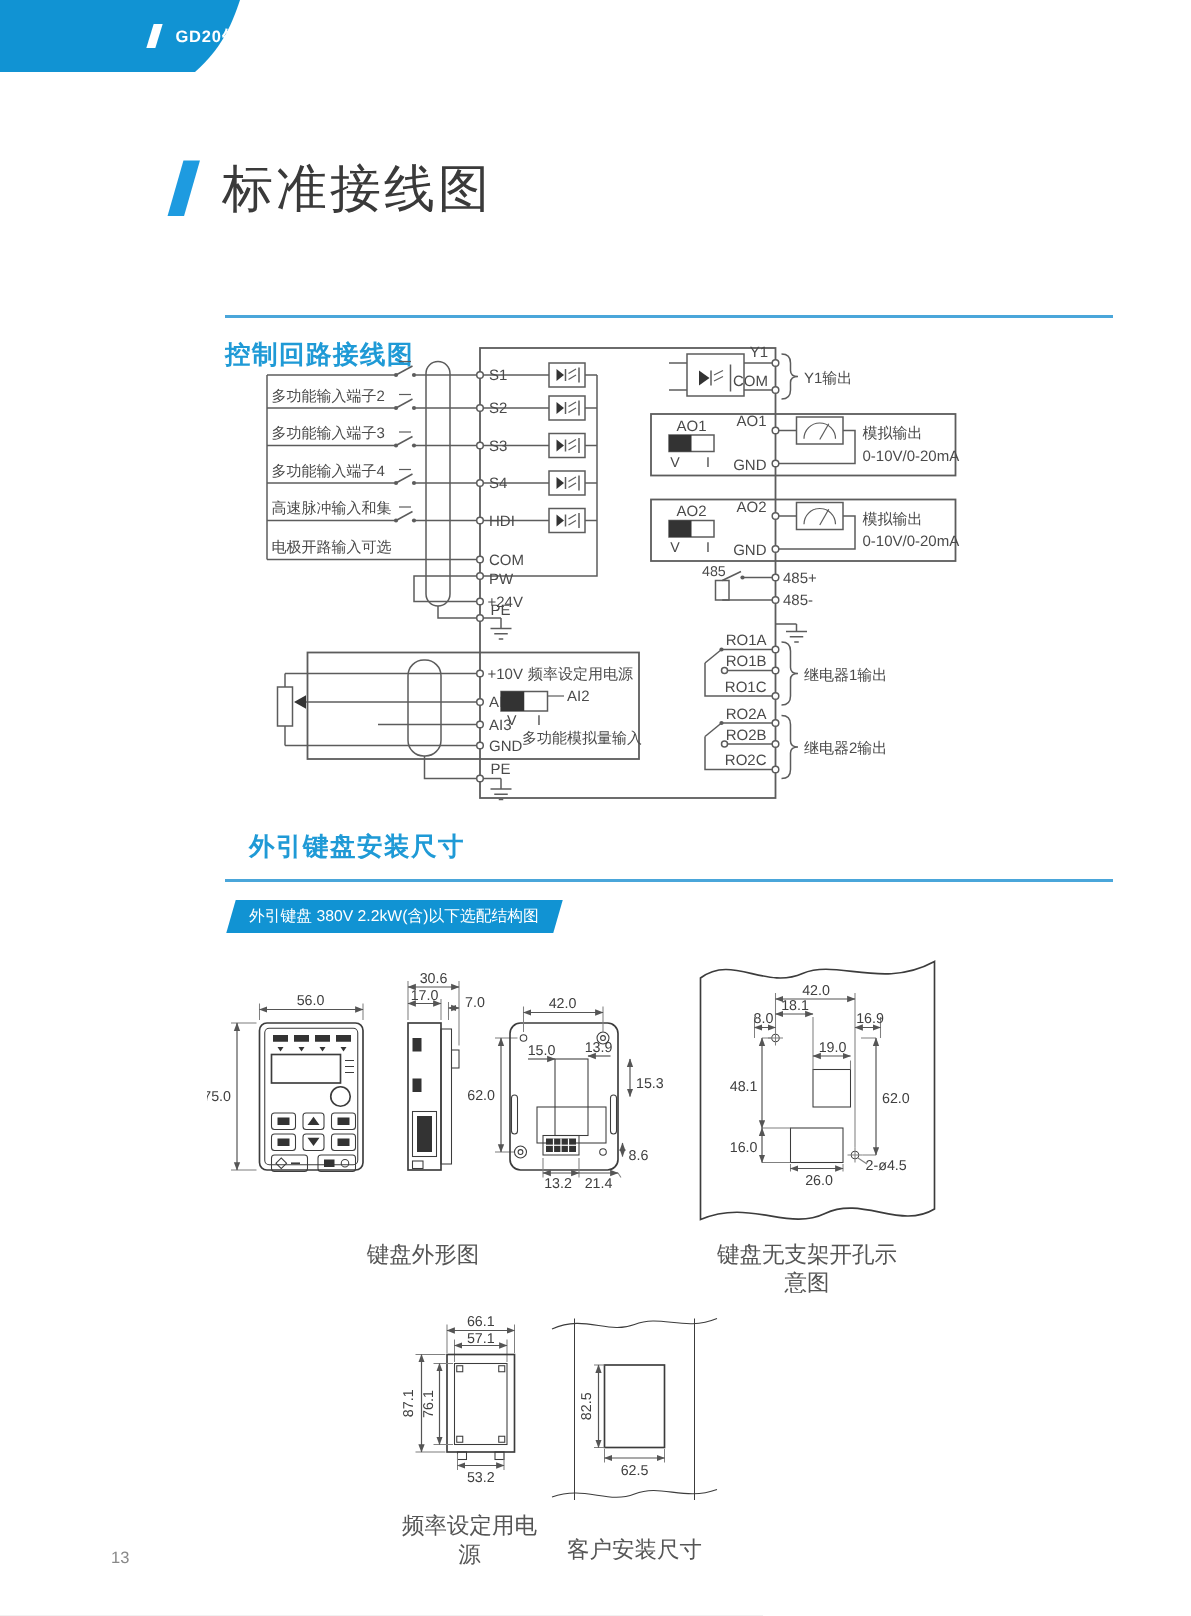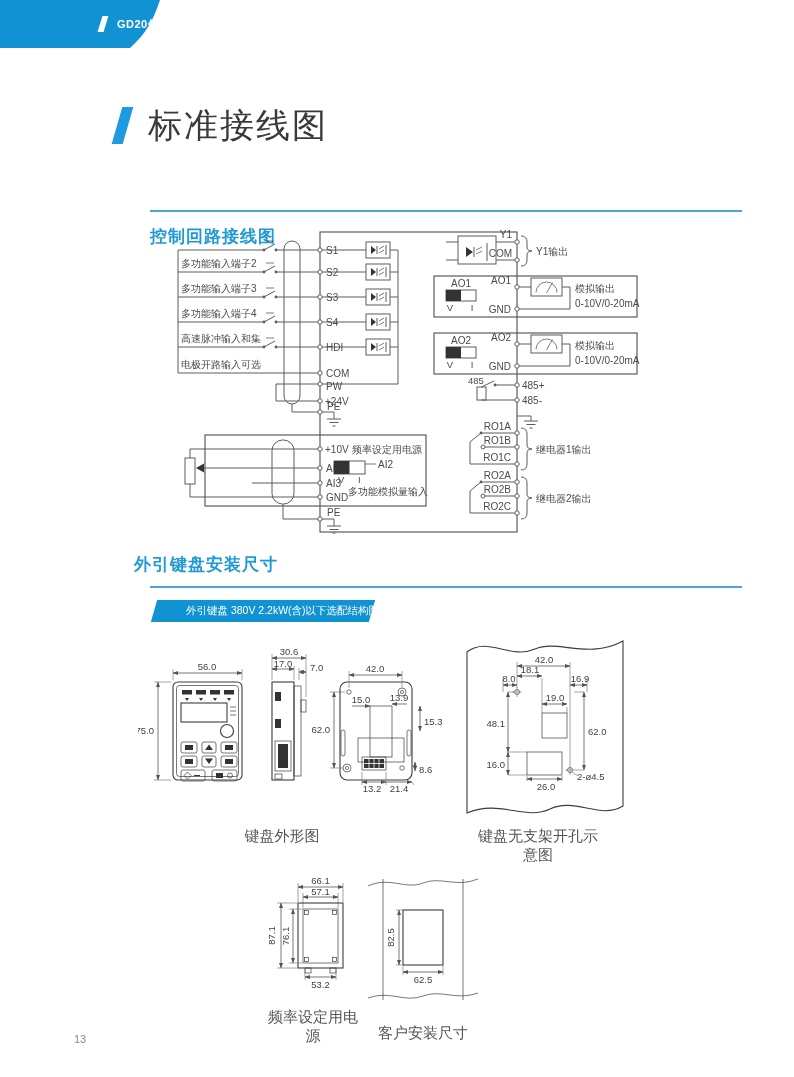--- a/index.html
+++ b/index.html
@@ -11,21 +11,21 @@
   .banner-text{left:117px;top:17px;color:#fff;font-size:11px;font-weight:bold;letter-spacing:.5px;}
   .banner-slash{left:100px;top:16px;width:6px;height:16px;background:#fff;transform:skewX(-17deg);}
   
   .title-slash{left:117px;top:107px;width:11px;height:37px;background:#1e9be0;transform:skewX(-16deg);}
   .page-title{left:148px;top:103px;font-size:34px;font-weight:500;color:#3a3a3a;letter-spacing:2px;}
   .sec-head{font-size:17px;font-weight:bold;color:#1f9ad6;letter-spacing:1px;}
   .sec-rule{height:2px;background:#4aa6da;width:592px;}
   
   .tag-wrap{left:150px;top:600px;height:22px;}
   .tag{position:absolute;left:4px;top:0;width:218px;height:22px;background:#1193d3;transform:skewX(-16deg);}
-  .tag-text{position:absolute;left:16px;top:4px;color:#fff;font-size:10.5px;white-space:nowrap;transform:none;margin-left:20px;}
+  .tag-text{position:absolute;left:16px;top:4px;color:#fff;font-size:10.5px;white-space:nowrap;transform:none;}
   .caption{font-size:15px;color:#555;text-align:center;}
   .note{font-size:11px;color:#444;letter-spacing:.5px;}
   .pagenum{font-size:11px;color:#888;}
   
   .w{stroke:#5c5c5c;stroke-width:1;fill:none;}
   .wthin{stroke:#5c5c5c;stroke-width:.8;fill:none;}
   .box{stroke:#5c5c5c;stroke-width:1.2;fill:none;}
   .blk{fill:#333;stroke:none;}
   .term{fill:#fff;stroke:#5c5c5c;stroke-width:1;}
   .dot{fill:#5c5c5c;stroke:none;}
@@ -362,21 +362,21 @@
         <circle class="term" cx="517" cy="496" r="2.2"></circle>
         <circle class="term" cx="517" cy="513" r="2.2"></circle>
       <text class="d" x="511" y="479" text-anchor="end">RO2A</text>
       <text class="d" x="511" y="493" text-anchor="end">RO2B</text>
       <text class="d" x="511" y="510" text-anchor="end">RO2C</text>
       <path class="w" d="M521,477 Q527,477 527,483 L527,494 Q527,498 532,498 Q527,498 527,502 L527,513 Q527,519 521,519"></path>
       <text class="d" x="536" y="502">继电器2输出</text>
     </g>
   </svg>
 
-  <div class="abs sec-head" style="left:134px;top:553px;">外引键盘安装尺寸</div>
+  <div class="abs sec-head" style="left:166px;top:553px;">外引键盘安装尺寸</div>
   <div class="abs sec-rule" style="left:150px;top:586px;"></div>
 
   <div class="abs tag-wrap">
     <div class="tag"></div>
     <div class="tag-text">外引键盘 380V 2.2kW(含)以下选配结构图</div>
   </div>
 
   <svg class="abs" style="left:138px;top:624px;" width="535" height="198" viewBox="138 624 535 198">
     <defs>
       <marker id="ar2" viewBox="0 0 8 8" refX="7.5" refY="4" markerWidth="7" markerHeight="7" orient="auto-start-reverse">

